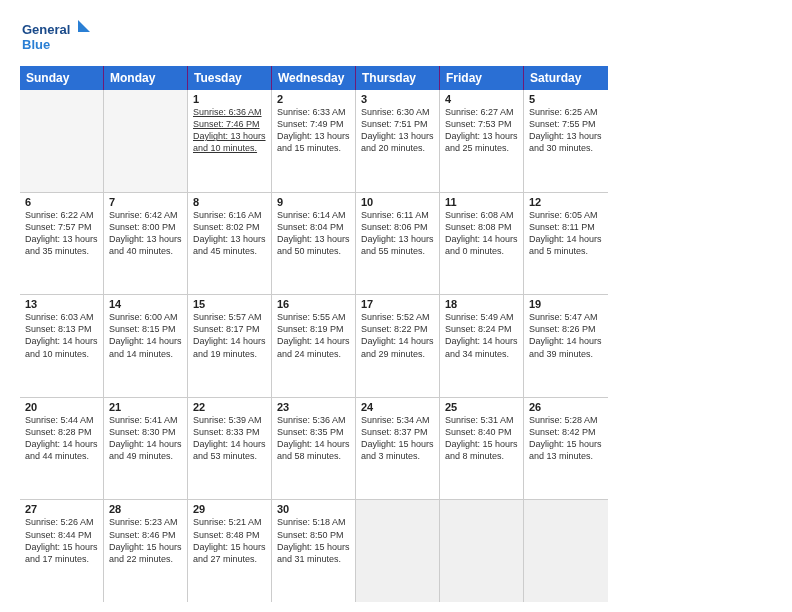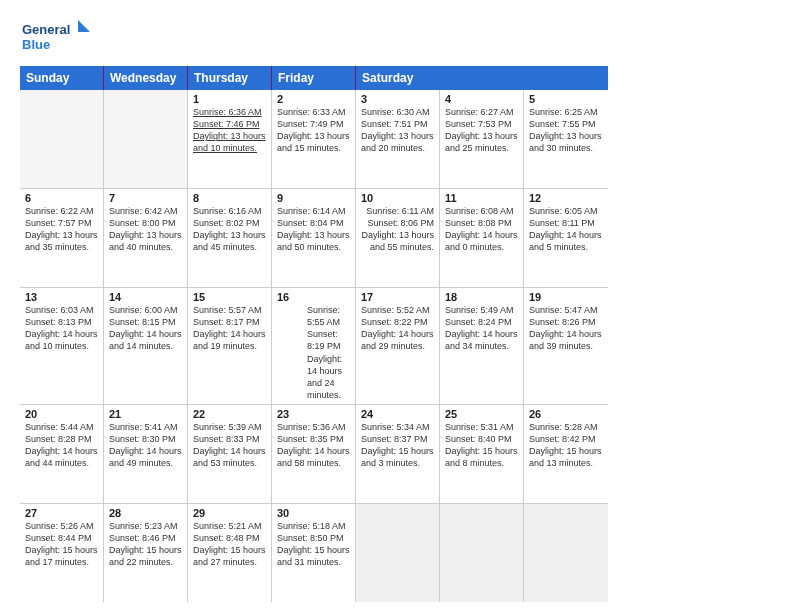--- a/index.html
+++ b/index.html
@@ -107,20 +107,22 @@
 </div>
     <div class="title-block">
       <div class="main-title"></div>
       <div class="subtitle"></div>
     </div>
   </div>
 
   <div class="calendar">
     <div class="cal-header">
     <div class="cal-header-cell">Sunday</div>
+        <div class="cal-header-cell">Monday</div>
+        <div class="cal-header-cell">Tuesday</div>
         <div class="cal-header-cell">Wednesday</div>
         <div class="cal-header-cell">Thursday</div>
         <div class="cal-header-cell">Friday</div>
         <div class="cal-header-cell">Saturday</div>
       </div>
     <div class="cal-body">
     <div class="cal-row">
           <div class="cal-cell empty"></div>
           <div class="cal-cell empty"></div>
           <div class="cal-cell">
@@ -174,21 +176,21 @@
 Daylight: 13 hours and 45 minutes.</div>
           </div>
           <div class="cal-cell">
             <div class="day-number">9</div>
             <div class="day-info" style="white-space: pre-line;">Sunrise: 6:14 AM
 Sunset: 8:04 PM
 Daylight: 13 hours and 50 minutes.</div>
           </div>
           <div class="cal-cell">
             <div class="day-number">10</div>
-            <div class="day-info" style="white-space: pre-line; text-align: right;">Sunrise: 6:11 AM
+            <div class="day-info" style="white-space: pre-line;">Sunrise: 6:11 AM
 Sunset: 8:06 PM
 Daylight: 13 hours and 55 minutes.</div>
           </div>
           <div class="cal-cell">
             <div class="day-number">11</div>
             <div class="day-info" style="white-space: pre-line;">Sunrise: 6:08 AM
 Sunset: 8:08 PM
 Daylight: 14 hours and 0 minutes.</div>
           </div>
           <div class="cal-cell">
@@ -212,21 +214,21 @@
 Daylight: 14 hours and 14 minutes.</div>
           </div>
           <div class="cal-cell">
             <div class="day-number">15</div>
             <div class="day-info" style="white-space: pre-line;">Sunrise: 5:57 AM
 Sunset: 8:17 PM
 Daylight: 14 hours and 19 minutes.</div>
           </div>
           <div class="cal-cell">
             <div class="day-number">16</div>
-            <div class="day-info" style="white-space: pre-line; margin-left: 30px;">Sunrise: 5:55 AM
+            <div class="day-info" style="white-space: pre-line;">Sunrise: 5:55 AM
 Sunset: 8:19 PM
 Daylight: 14 hours and 24 minutes.</div>
           </div>
           <div class="cal-cell">
             <div class="day-number">17</div>
             <div class="day-info" style="white-space: pre-line;">Sunrise: 5:52 AM
 Sunset: 8:22 PM
 Daylight: 14 hours and 29 minutes.</div>
           </div>
           <div class="cal-cell">

